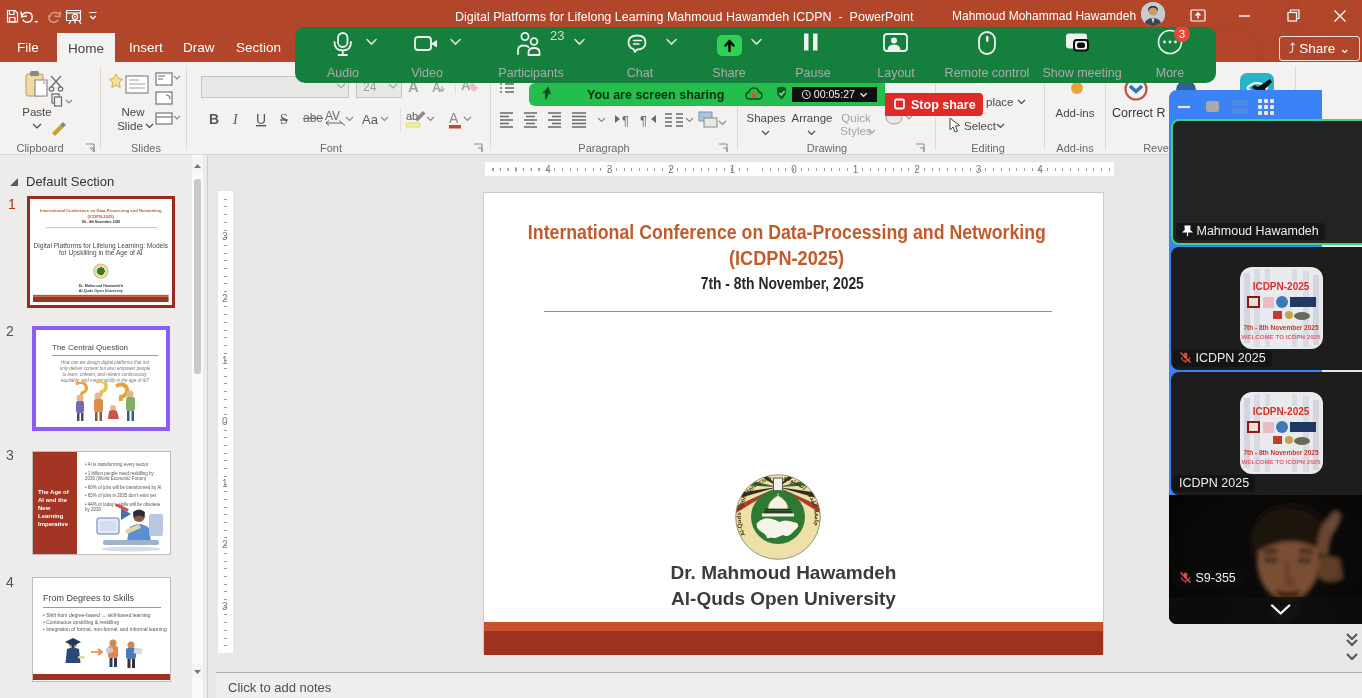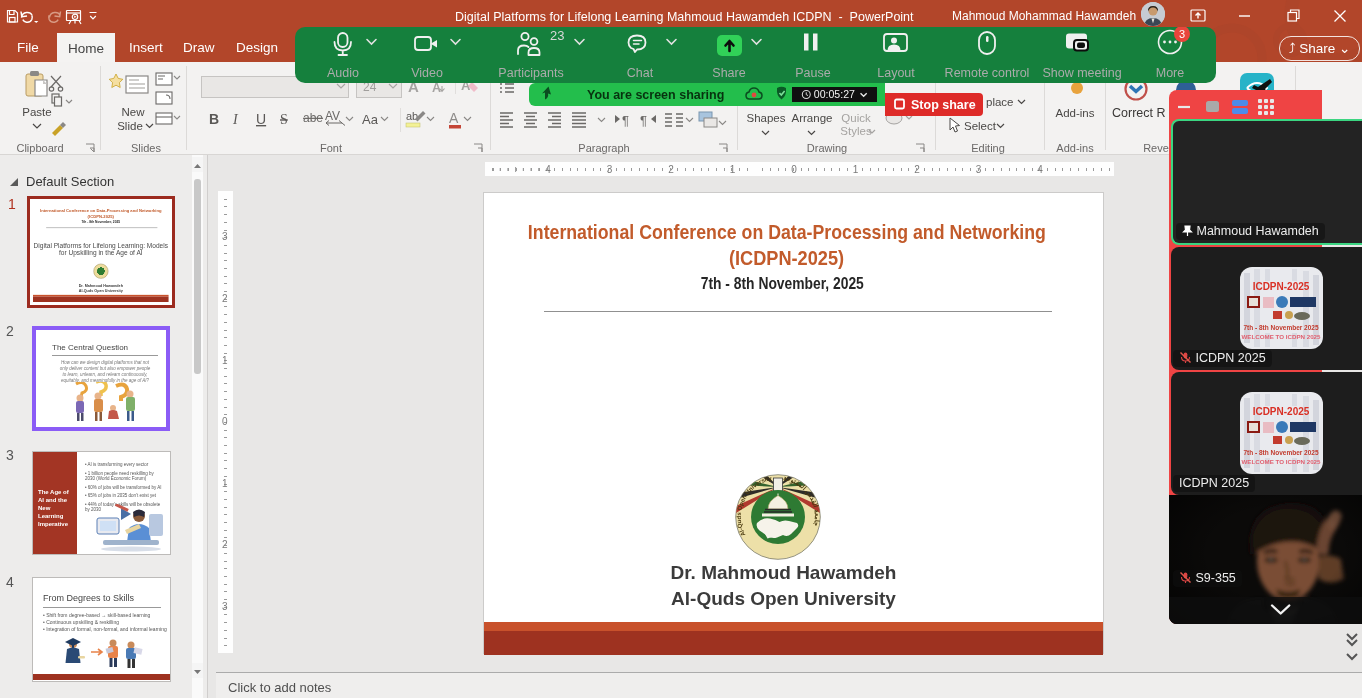--- a/index.html
+++ b/index.html
@@ -9,21 +9,21 @@
 
 
 #titlebar { left:0; top:0; width:1362px; height:28px; background:#B2462A; z-index:5; }
 #tabrow { left:0; top:28px; width:1362px; height:34px; background:#B2462A; z-index:5; }
 #deco { position:absolute; right:0; top:0; width:240px; height:62px; overflow:hidden; z-index:5; pointer-events:none; }
 #title-text { left:455px; top:10px; width:450px; text-align:right; color:#fff; font-size:12.5px; white-space:nowrap; z-index:6; }
 #user-name { left:952px; top:9px; color:#fff; font-size:12px; z-index:7; }
 #avatar { left:1141px; top:2px; width:24px; height:24px; border-radius:50%; overflow:hidden; background:#C9CDD3; z-index:7; }
 
 
-#share-btn { left:1279px; top:36px; width:81px; height:25px; border:1px solid rgba(255,255,255,0.85); border-radius:12px; color:#fff; font-size:13.5px; text-align:center; line-height:23px; z-index:7; }
+#share-btn { left:1279px; top:36px; width:81px; height:25px; border:1px solid rgba(255,255,255,0.85); border-radius:3px; color:#fff; font-size:13.5px; text-align:center; line-height:23px; z-index:7; }
 
 
 .tab { top:34px; height:28px; line-height:28px; color:#fff; font-size:13.5px; z-index:6; }
 #tab-home { left:57px; top:33px; width:58px; height:29px; background:#F4F3F2; color:#444; text-align:center; line-height:31px; font-size:13.5px; z-index:6; }
 
 
 #ribbon { left:0; top:62px; width:1362px; height:93px; background:#F3F2F1; border-bottom:1px solid #D8D6D4; z-index:1; }
 
 
 #editing-bg { left:208px; top:155px; width:1154px; height:517px; background:#E8E7E6; z-index:0; }
@@ -46,21 +46,21 @@
 
 
 #mtoolbar { left:295px; top:27px; width:921px; height:56px; background:#15803d; border-radius:10px; z-index:10; }
 
 
 #greenbar { left:529px; top:83px; width:356px; height:23px; background:#23BE4C; border-radius:6px 0 0 6px; z-index:9; }
 #stopshare { left:885px; top:83px; width:98px; height:23px; background:#DE2B28; border-radius:0 4px 4px 0; z-index:9; color:#fff; font-size:12.5px; font-weight:bold;margin-top:10px; }
 #timerpill { left:792px; top:87px; width:85px; height:15px; background:#101010; border-radius:0; z-index:10; color:#fff; font-size:11.5px; }
 
 
-#vpanel { left:1169px; top:90px; width:153px; height:534px; background:#ef4444; border-radius:8px 0 0 8px; z-index:20;padding-left:12px; }
+#vpanel { left:1169px; top:90px; width:153px; height:534px; background:#3b82f6; border-radius:8px 0 0 8px; z-index:20;padding-left:12px; }
 .vlabel { position:absolute; background:rgba(15,15,15,0.6); border-radius:4px; color:#ECECEC; font-size:12.5px; line-height:17px; padding:0 6px; white-space:nowrap; }
 </style>
 </head>
 <body>
 <div class="abs" id="titlebar"></div>
 <div class="abs" id="tabrow"></div>
 <div class="abs" id="deco">
 <svg width="240" height="62">
  <circle cx="215" cy="14" r="46" fill="none" stroke="#AE452A" stroke-width="13"></circle>
  <circle cx="110" cy="58" r="30" fill="none" stroke="#AE452A" stroke-width="9"></circle>
@@ -111,21 +111,21 @@
       <circle cx="12" cy="9" r="4.5" fill="#C79A6E"></circle>
       <path d="M12 4 q-5.5 0-5 5.5 q2-4.5 5-4 q3-0.5 5 4 q0.5-5.5-5-5.5 z" fill="#2A2118"></path>
       <path d="M3 24 q1-8 9-8 q8 0 9 8 z" fill="#3A4654"></path>
       <path d="M10.5 16.5 h3 l-1.5 5 z" fill="#E8E4DC"></path>
     </svg></div>
 <div class="abs" id="share-btn">⤴ Share ⌄</div>
 <div class="abs tab" style="left:17px;">File</div>
 <div class="abs" id="tab-home">Home</div>
 <div class="abs tab" style="left:129px;">Insert</div>
 <div class="abs tab" style="left:183px;">Draw</div>
-<div class="abs tab" style="left:236px;">Design</div>
+<div class="abs tab" style="left:236px;">Section</div>
 
 <div class="abs" id="ribbon">
 <svg width="1362" height="93" viewBox="0 62 1362 93">
 
  <g stroke="#DCDAD8" stroke-width="1">
   <path d="M100.5 66 v84 M186.5 66 v84 M490.5 66 v84 M737.5 66 v84 M935.5 66 v84 M1044.5 66 v84 M1105.5 66 v84 M1295.5 66 v90"></path>
  </g>
 
  <g>
   <rect x="26" y="74" width="17" height="22" rx="2" fill="#F0D9A6" stroke="#B89B62" stroke-width="1"></rect>

